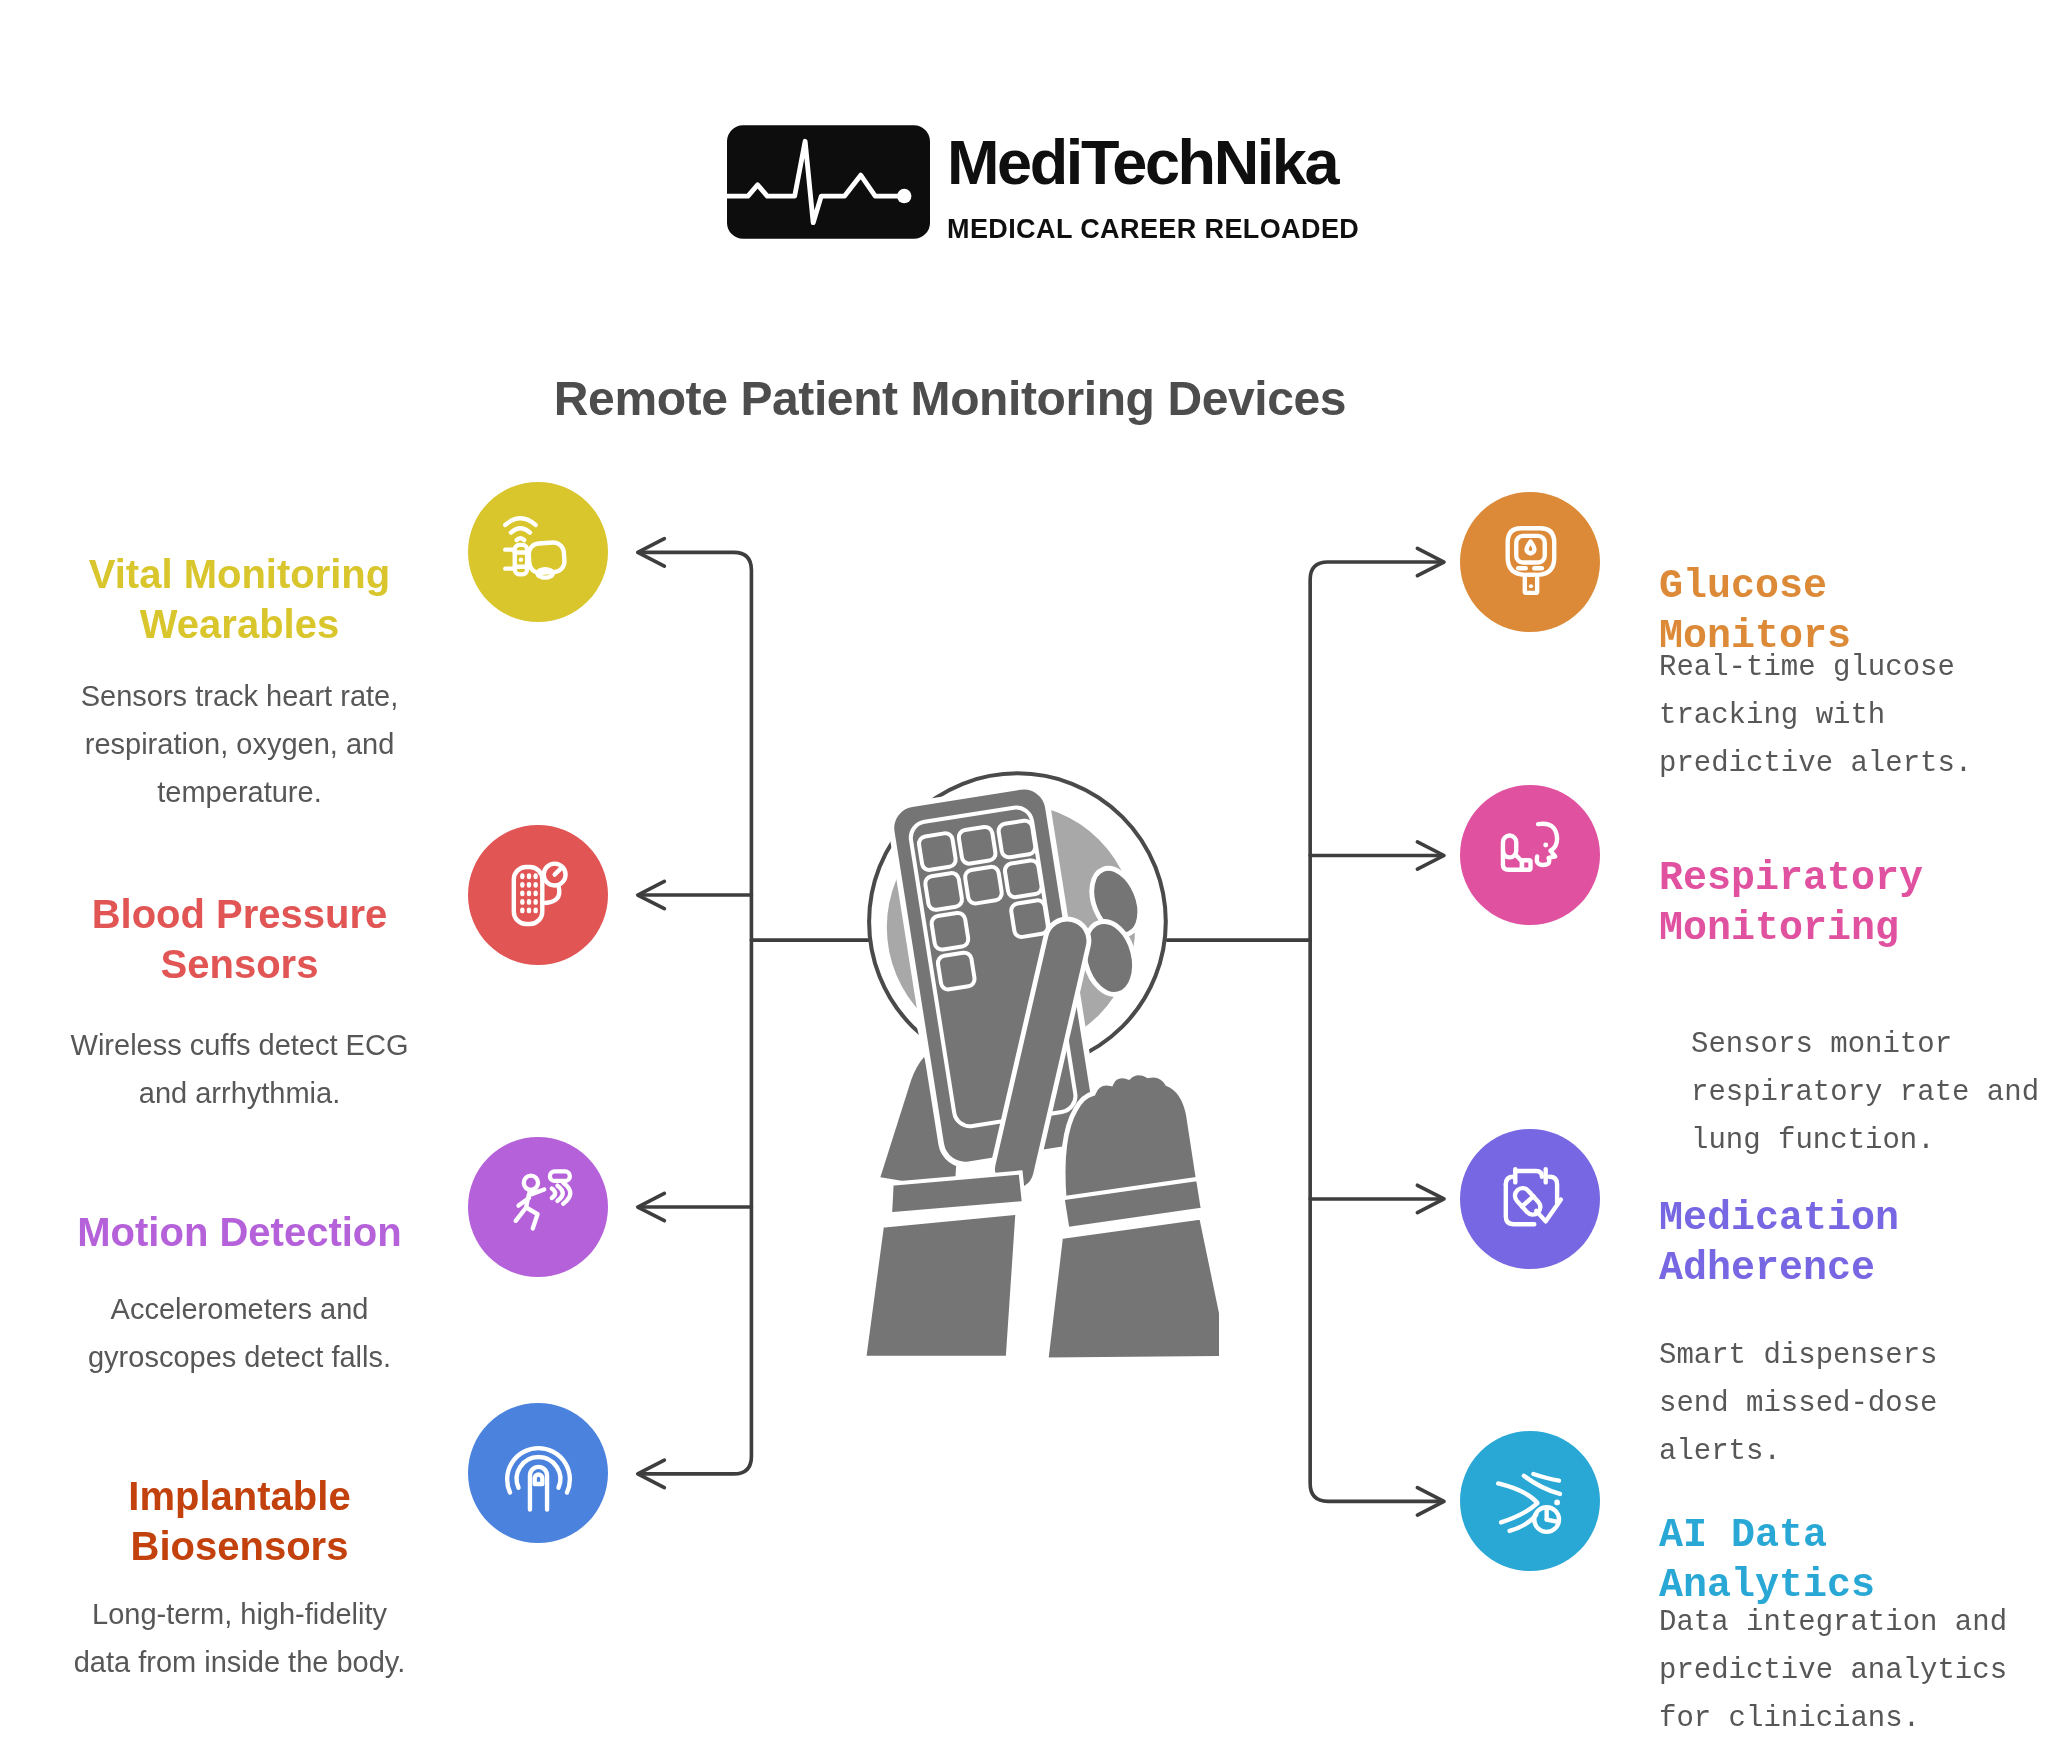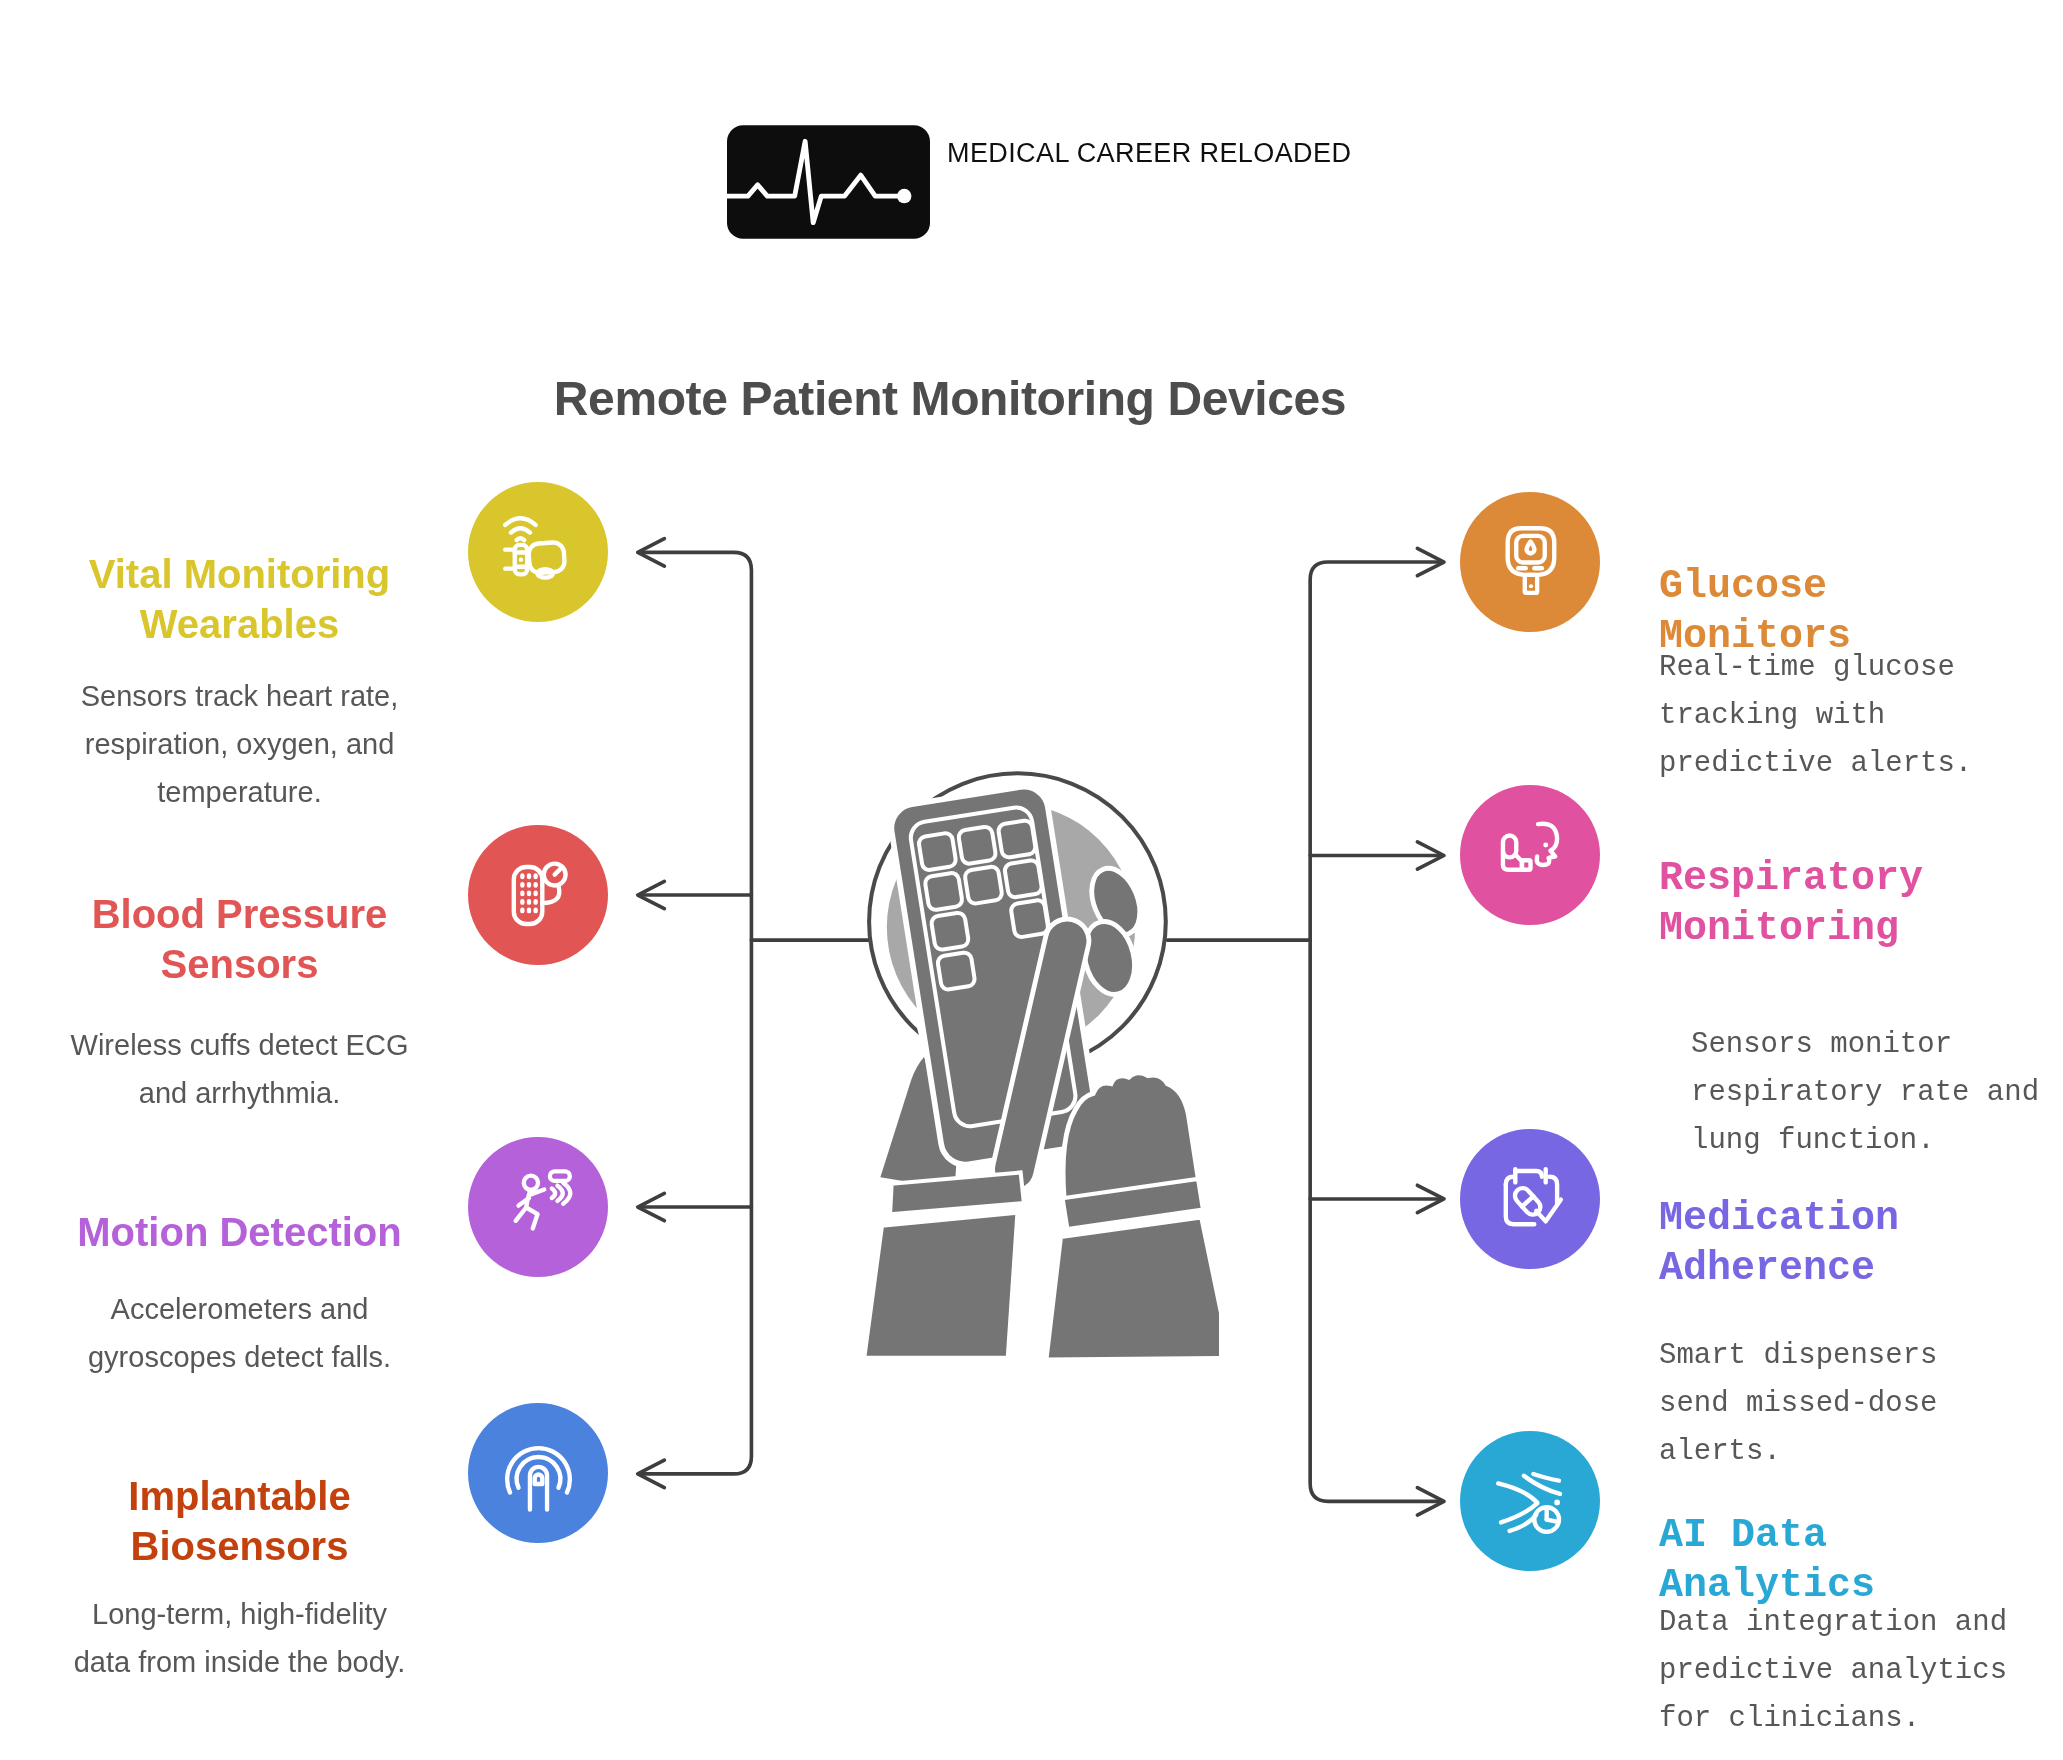--- a/index.html
+++ b/index.html
@@ -5,21 +5,21 @@
   html,body{margin:0;padding:0;}
   body{
     width:2064px;height:1761px;position:relative;background:#ffffff;
     font-family:"Liberation Sans", sans-serif;overflow:hidden;
     --heading:#4d4d4d;--body:#575757;--conn:#3e3e3e;
   }
   
   .logo-mark{position:absolute;left:727px;top:125px;}
   .logo-text{position:absolute;left:947px;top:129px;color:#0f0f0f;}
   .brand{font-size:63px;font-weight:700;letter-spacing:-2.4px;line-height:66px;white-space:nowrap;}
-  .tagline{font-size:27px;font-weight:400;letter-spacing:0.4px;margin-top:9px;white-space:nowrap;}
+  .tagline{font-size:27px;font-weight:700;letter-spacing:0.4px;margin-top:19px;white-space:nowrap;}
   
   .page-title{position:absolute;left:0;top:339px;width:1900px;text-align:center;
     font-size:48px;font-weight:700;color:var(--heading);letter-spacing:-0.4px;}
   
   .connectors{position:absolute;left:0;top:0;}
   .conn{stroke:var(--conn);stroke-width:4.5;fill:none;stroke-linecap:round;stroke-linejoin:round;}
   
   .icon-circle{position:absolute;width:140px;height:140px;border-radius:50%;
     display:flex;align-items:center;justify-content:center;}
   .glyph{stroke:#ffffff;stroke-width:4.6;fill:none;stroke-linecap:round;stroke-linejoin:round;}
@@ -34,20 +34,21 @@
 </style>
 </head>
 <body style="--heading: #4d4d4d; --body: #575757; --conn: #3e3e3e;">
 
 <svg class="logo-mark" width="203" height="114" viewBox="0 0 252 141">
   <rect x="0" y="0" width="252" height="141" rx="20" fill="#0d0d0d"></rect>
   <path d="M 0 88 H 26 L 38 74 L 50 88 H 84 L 97 20 L 107 121 L 117 88 H 146 L 166 62 L 184 88 H 212" fill="none" stroke="#ffffff" stroke-width="6" stroke-linejoin="round" stroke-linecap="round"></path>
   <circle cx="220" cy="88" r="9" fill="#ffffff"></circle>
 </svg>
 <div class="logo-text">
+  <div class="brand">MediTechNika</div>
   <div class="tagline">MEDICAL CAREER RELOADED</div>
 </div>
 
 <h1 class="page-title">Remote Patient Monitoring Devices</h1>
 
 <svg class="connectors" width="2064" height="1761" viewBox="0 0 2560 2184">
 
   <path class="conn" d="M 795 685 H 910 Q 932 685 932 707 V 1806 Q 932 1828 910 1828 H 795"></path>
   <path class="conn" d="M 824 668 L 791 685 L 824 702"></path>
   <path class="conn" d="M 824 1811 L 791 1828 L 824 1845"></path>

